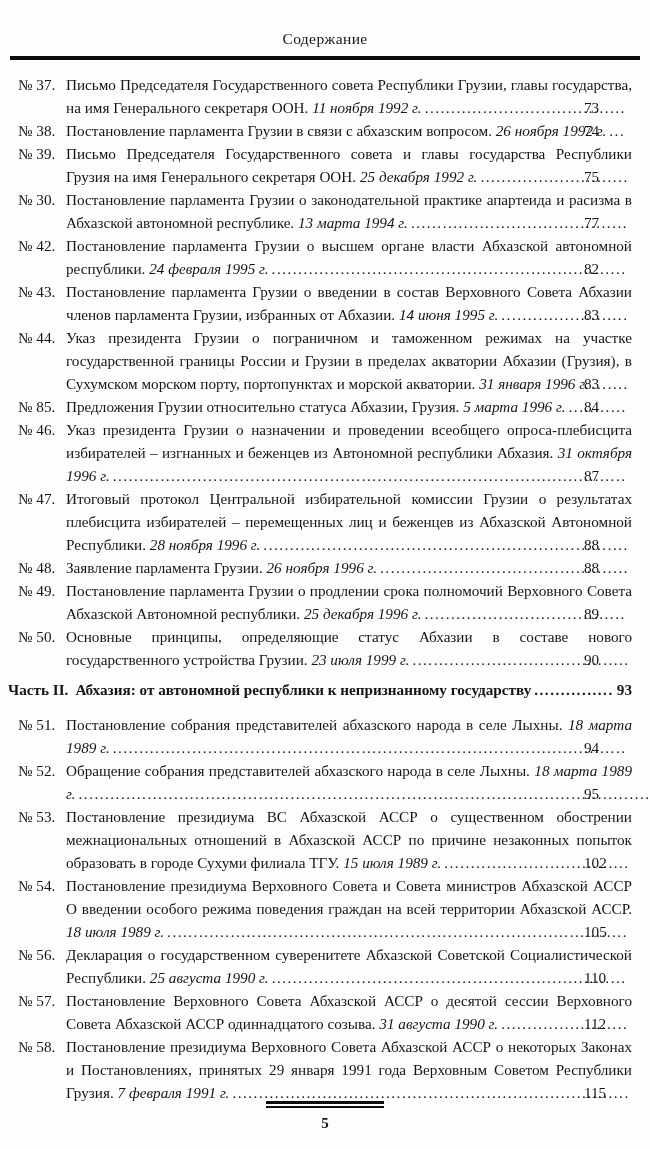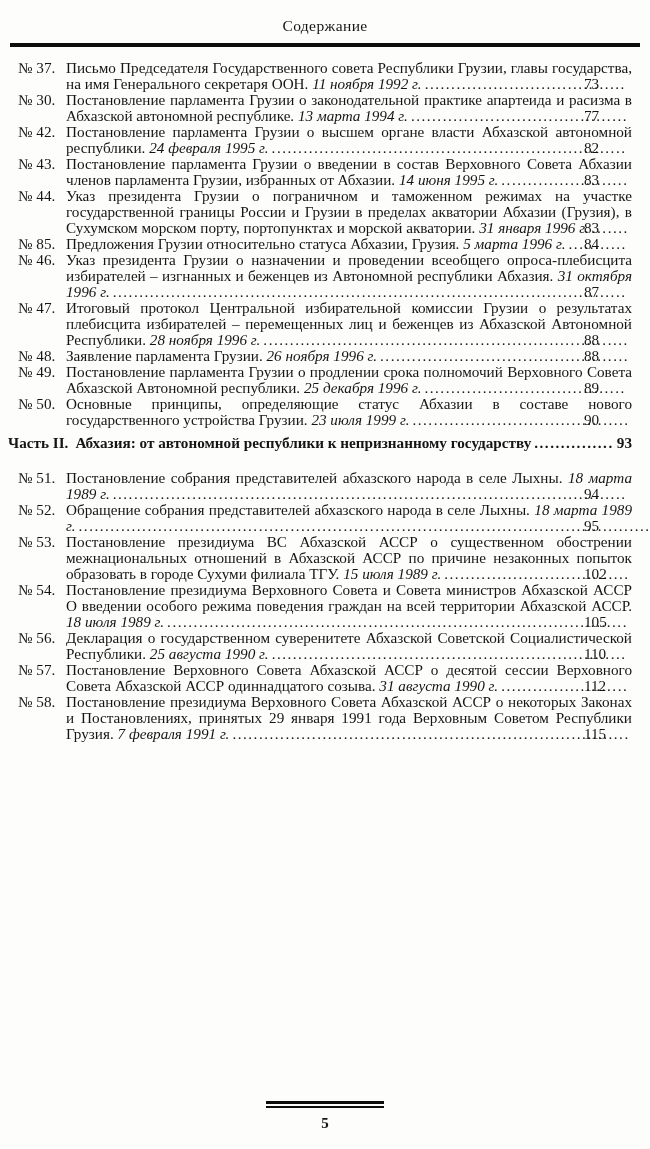--- a/index.html
+++ b/index.html
@@ -8,42 +8,42 @@
     position: relative;
     width: 650px;
     height: 1149px;
     margin: 0 auto;
     background: #fdfdfc;
     color: #151515;
     font-family: "Liberation Serif", "DejaVu Serif", serif;
     overflow: hidden;
   }
   .page-header { padding-top: 17px; text-align: center; }
-  .header-title { font-size: 15.5px; letter-spacing: 0.4px; }
+  .header-title { font-size: 15.5px; letter-spacing: 0.4px; margin-top: 13px; }
   .header-rule { margin: 8px 10px 0 10px; height: 4px; background: #0d0d0d; }
 
   .toc {
     padding: 13px 18px 0 18px;
     font-size: 15.2px;
-    line-height: 16px;
+    line-height: 23px;
     text-align: justify;
     hyphens: auto;
     -webkit-hyphens: auto;
   }
   .entry { padding-left: 48px; text-indent: -48px; }
   .num { display: inline-block; width: 48px; text-indent: 0; }
   .date { font-style: italic; }
   .dots { letter-spacing: 1.5px; padding: 0 2px 0 3px; }
   .pg { float: right; }
 
   .entry.part {
     font-weight: bold;
     padding-left: 0;
     text-indent: 0;
-    margin: 7px 0 19px -10px;
+    margin: 7px 0 12px -10px;
   }
   .entry.part .num { width: auto; margin-right: 7px; }
 
   .page-footer {
     position: absolute;
     left: 0; right: 0;
     bottom: 17px;
     text-align: center;
   }
   .footer-rule { width: 118px; margin: 0 auto 7px auto; }
@@ -56,20 +56,22 @@
 
 <div class="page">
 
   <div class="page-header">
     <div class="header-title">Содержание</div>
     <div class="header-rule"></div>
   </div>
 
   <div class="toc" id="toc">
       <div class="entry"><span class="num">№ 37.</span><span class="txt">Письмо Председателя Государственного совета Республики Грузии, главы государства, на имя Генерального секретаря ООН. </span><span class="date">11 ноября 1992 г.</span><span class="pg">73</span><span class="dots">......................................</span></div>
+      <div class="entry"><span class="num">№ 38.</span><span class="txt">Постановление парламента Грузии в связи с абхазским вопросом. </span><span class="date">26 ноября 1992 г.</span><span class="pg">74</span><span class="dots">...</span></div>
+      <div class="entry"><span class="num">№ 39.</span><span class="txt">Письмо Председателя Государственного совета и главы государства Республики Грузия на имя Генерального секретаря ООН. </span><span class="date">25 декабря 1992 г.</span><span class="pg">75</span><span class="dots">............................</span></div>
       <div class="entry"><span class="num">№ 30.</span><span class="txt">Постановление парламента Грузии о законодательной практике апартеида и расизма в Абхазской автономной республике. </span><span class="date">13 марта 1994 г.</span><span class="pg">77</span><span class="dots">.........................................</span></div>
       <div class="entry"><span class="num">№ 42.</span><span class="txt">Постановление парламента Грузии о высшем органе власти Абхазской автономной республики. </span><span class="date">24 февраля 1995 г.</span><span class="pg">82</span><span class="dots">...................................................................</span></div>
       <div class="entry"><span class="num">№ 43.</span><span class="txt">Постановление парламента Грузии о введении в состав Верховного Совета Абхазии членов парламента Грузии, избранных от Абхазии. </span><span class="date">14 июня 1995 г.</span><span class="pg">83</span><span class="dots">........................</span></div>
       <div class="entry"><span class="num">№ 44.</span><span class="txt">Указ президента Грузии о пограничном и таможенном режимах на участке государственной границы России и Грузии в пределах акватории Абхазии (Грузия), в Сухумском морском порту, портопунктах и морской акватории. </span><span class="date">31 января 1996 г.</span><span class="pg">83</span><span class="dots">.......</span></div>
       <div class="entry"><span class="num">№ 85.</span><span class="txt">Предложения Грузии относительно статуса Абхазии, Грузия. </span><span class="date">5 марта 1996 г.</span><span class="pg">84</span><span class="dots">...........</span></div>
       <div class="entry"><span class="num">№ 46.</span><span class="txt">Указ президента Грузии о назначении и проведении всеобщего опроса-плебисцита избирателей – изгнанных и беженцев из Автономной республики Абхазия. </span><span class="date">31 октября 1996 г.</span><span class="pg">87</span><span class="dots">.................................................................................................</span></div>
       <div class="entry"><span class="num">№ 47.</span><span class="txt">Итоговый протокол Центральной избирательной комиссии Грузии о результатах плебисцита избирателей – перемещенных лиц и беженцев из Абхазской Автономной Республики. </span><span class="date">28 ноября 1996 г.</span><span class="pg">88</span><span class="dots">.....................................................................</span></div>
       <div class="entry"><span class="num">№ 48.</span><span class="txt">Заявление парламента Грузии. </span><span class="date">26 ноября 1996 г.</span><span class="pg">88</span><span class="dots">...............................................</span></div>
       <div class="entry"><span class="num">№ 49.</span><span class="txt">Постановление парламента Грузии о продлении срока полномочий Верховного Совета Абхазской Автономной республики. </span><span class="date">25 декабря 1996 г.</span><span class="pg">89</span><span class="dots">......................................</span></div>
       <div class="entry"><span class="num">№ 50.</span><span class="txt">Основные принципы, определяющие статус Абхазии в составе нового государственного устройства Грузии. </span><span class="date">23 июля 1999 г.</span><span class="pg">90</span><span class="dots">.........................................</span></div>

